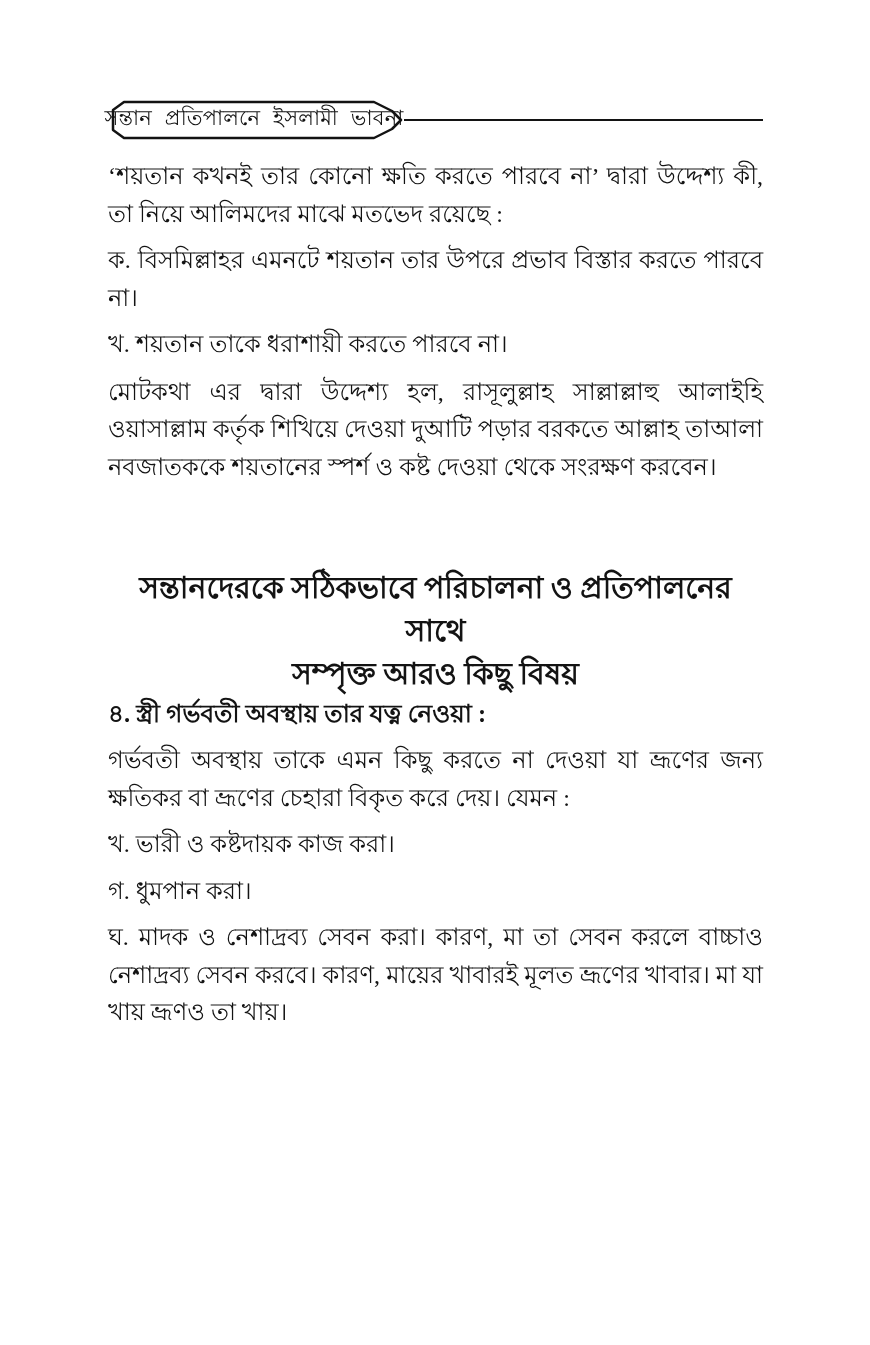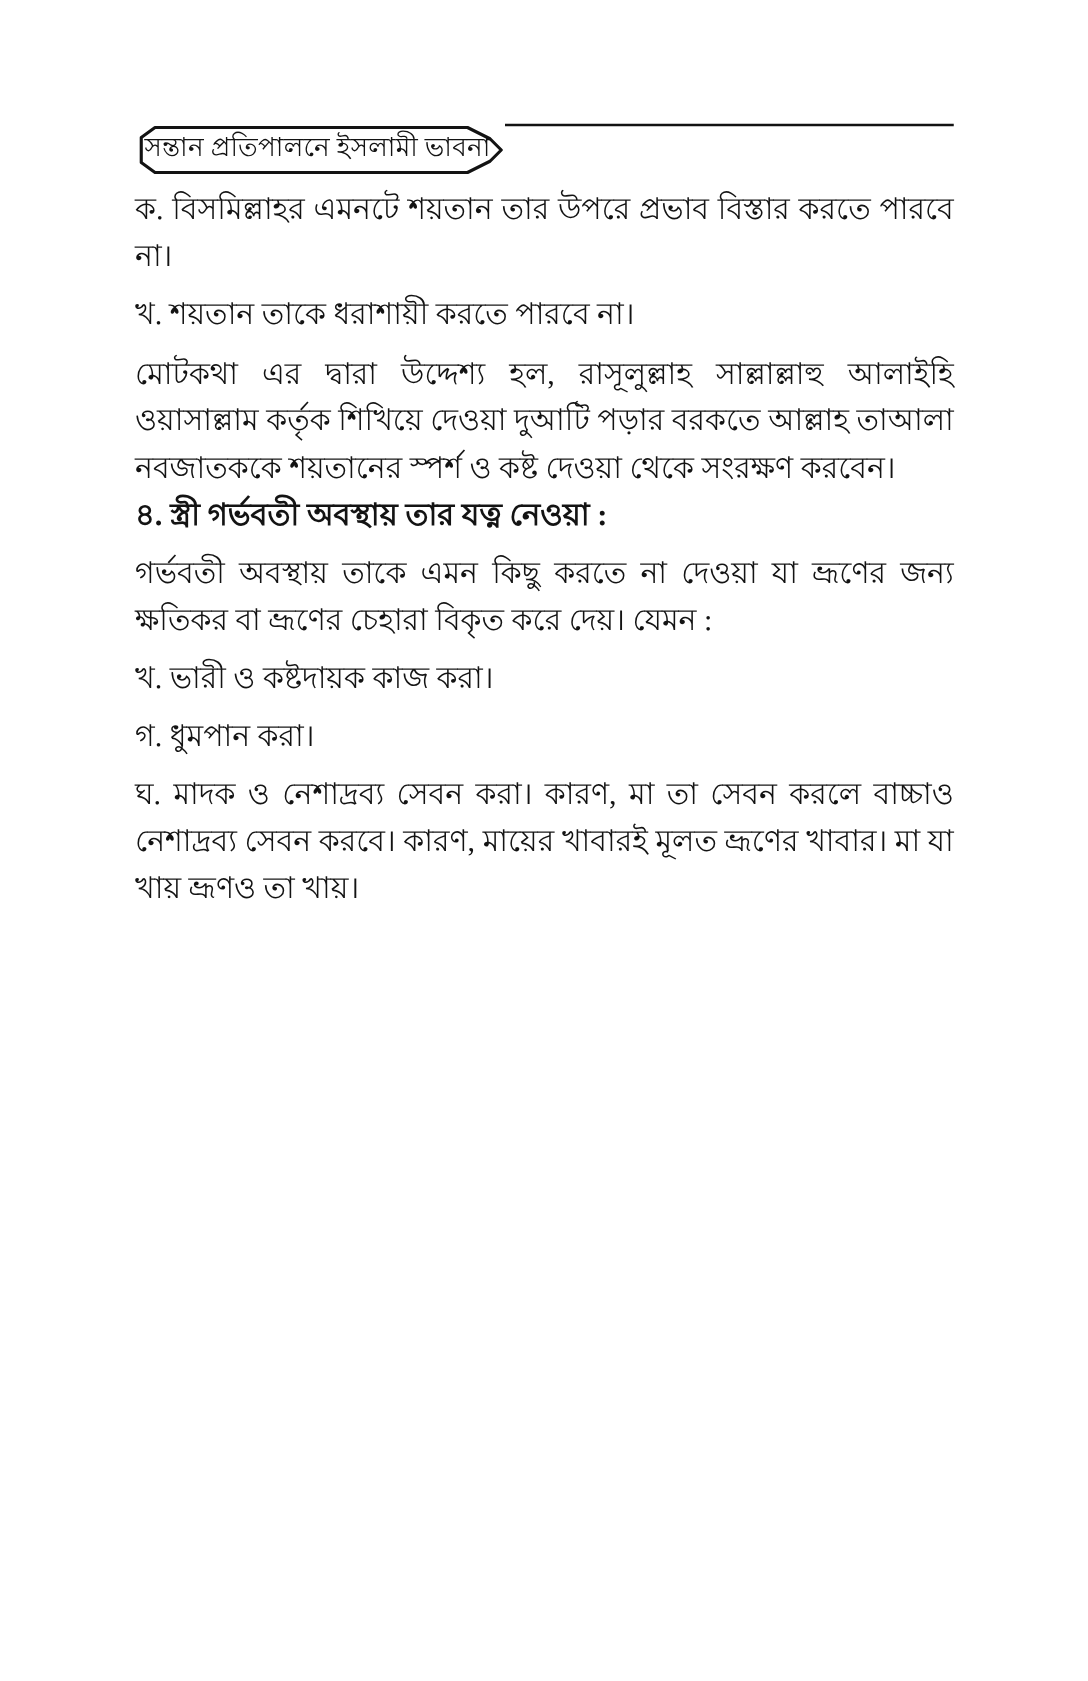--- a/index.html
+++ b/index.html
@@ -18,23 +18,24 @@
     display: flex;
     flex-direction: column;
     overflow: hidden;
     font-family: "Liberation Serif", "DejaVu Serif", serif;
     color: #131313;
   }
 
   
   .header-row {
     display: flex;
-    align-items: flex-start;
+    align-items: center;
     height: 42px;
     flex: 0 0 auto;
+    font-family: Liberation Mono, monospace;
   }
   .plaque {
     position: relative;
     width: 298px;
     height: 42px;
     flex: 0 0 auto;
   }
   .plaque svg {
     position: absolute;
     left: 0;
@@ -95,26 +96,31 @@
   <div class="header-row">
     <div class="plaque">
       <svg width="298" height="42" viewBox="0 0 298 42">
         <path d="M16,3 H266 L284,12 L293,21 L284,30 L266,39 H16 L5,31 L5,11 Z" fill="none" stroke="#131313" stroke-width="2.5" stroke-linejoin="round"></path>
       </svg>
       <div class="plaque-label">সন্তান প্রতিপালনে ইসলামী ভাবনা</div>
     </div>
     <div class="header-rule"></div>
   </div>
 
+  <p class="para intro">‘শয়তান কখনই তার কোনো ক্ষতি করতে পারবে না’ দ্বারা উদ্দেশ্য কী, তা নিয়ে আলিমদের মাঝে মতভেদ রয়েছে :</p>
 
   <p class="para li">ক. বিসমিল্লাহর এমনটে শয়তান তার উপরে প্রভাব বিস্তার করতে পারবে না।</p>
   <p class="para li">খ. শয়তান তাকে ধরাশায়ী করতে পারবে না।</p>
 
   <p class="para">মোটকথা এর দ্বারা উদ্দেশ্য হল, রাসূলুল্লাহ সাল্লাল্লাহু আলাইহি ওয়াসাল্লাম কর্তৃক শিখিয়ে দেওয়া দুআটি পড়ার বরকতে আল্লাহ তাআলা নবজাতককে শয়তানের স্পর্শ ও কষ্ট দেওয়া থেকে সংরক্ষণ করবেন।</p>
 
+  <div class="section-title">
+    <div>সন্তানদেরকে সঠিকভাবে পরিচালনা ও প্রতিপালনের সাথে</div>
+    <div>সম্পৃক্ত আরও কিছু বিষয়</div>
+  </div>
 
   <div class="section-subheading">৪. স্ত্রী গর্ভবতী অবস্থায় তার যত্ন নেওয়া :</div>
 
   <p class="para">গর্ভবতী অবস্থায় তাকে এমন কিছু করতে না দেওয়া যা ভ্রূণের জন্য ক্ষতিকর বা ভ্রূণের চেহারা বিকৃত করে দেয়। যেমন :</p>
 
   <p class="para li">খ. ভারী ও কষ্টদায়ক কাজ করা।</p>
   <p class="para li">গ. ধুমপান করা।</p>
   <p class="para li">ঘ. মাদক ও নেশাদ্রব্য সেবন করা। কারণ, মা তা সেবন করলে বাচ্চাও নেশাদ্রব্য সেবন করবে। কারণ, মায়ের খাবারই মূলত ভ্রূণের খাবার। মা যা খায় ভ্রূণও তা খায়।</p>
 
 </div>

